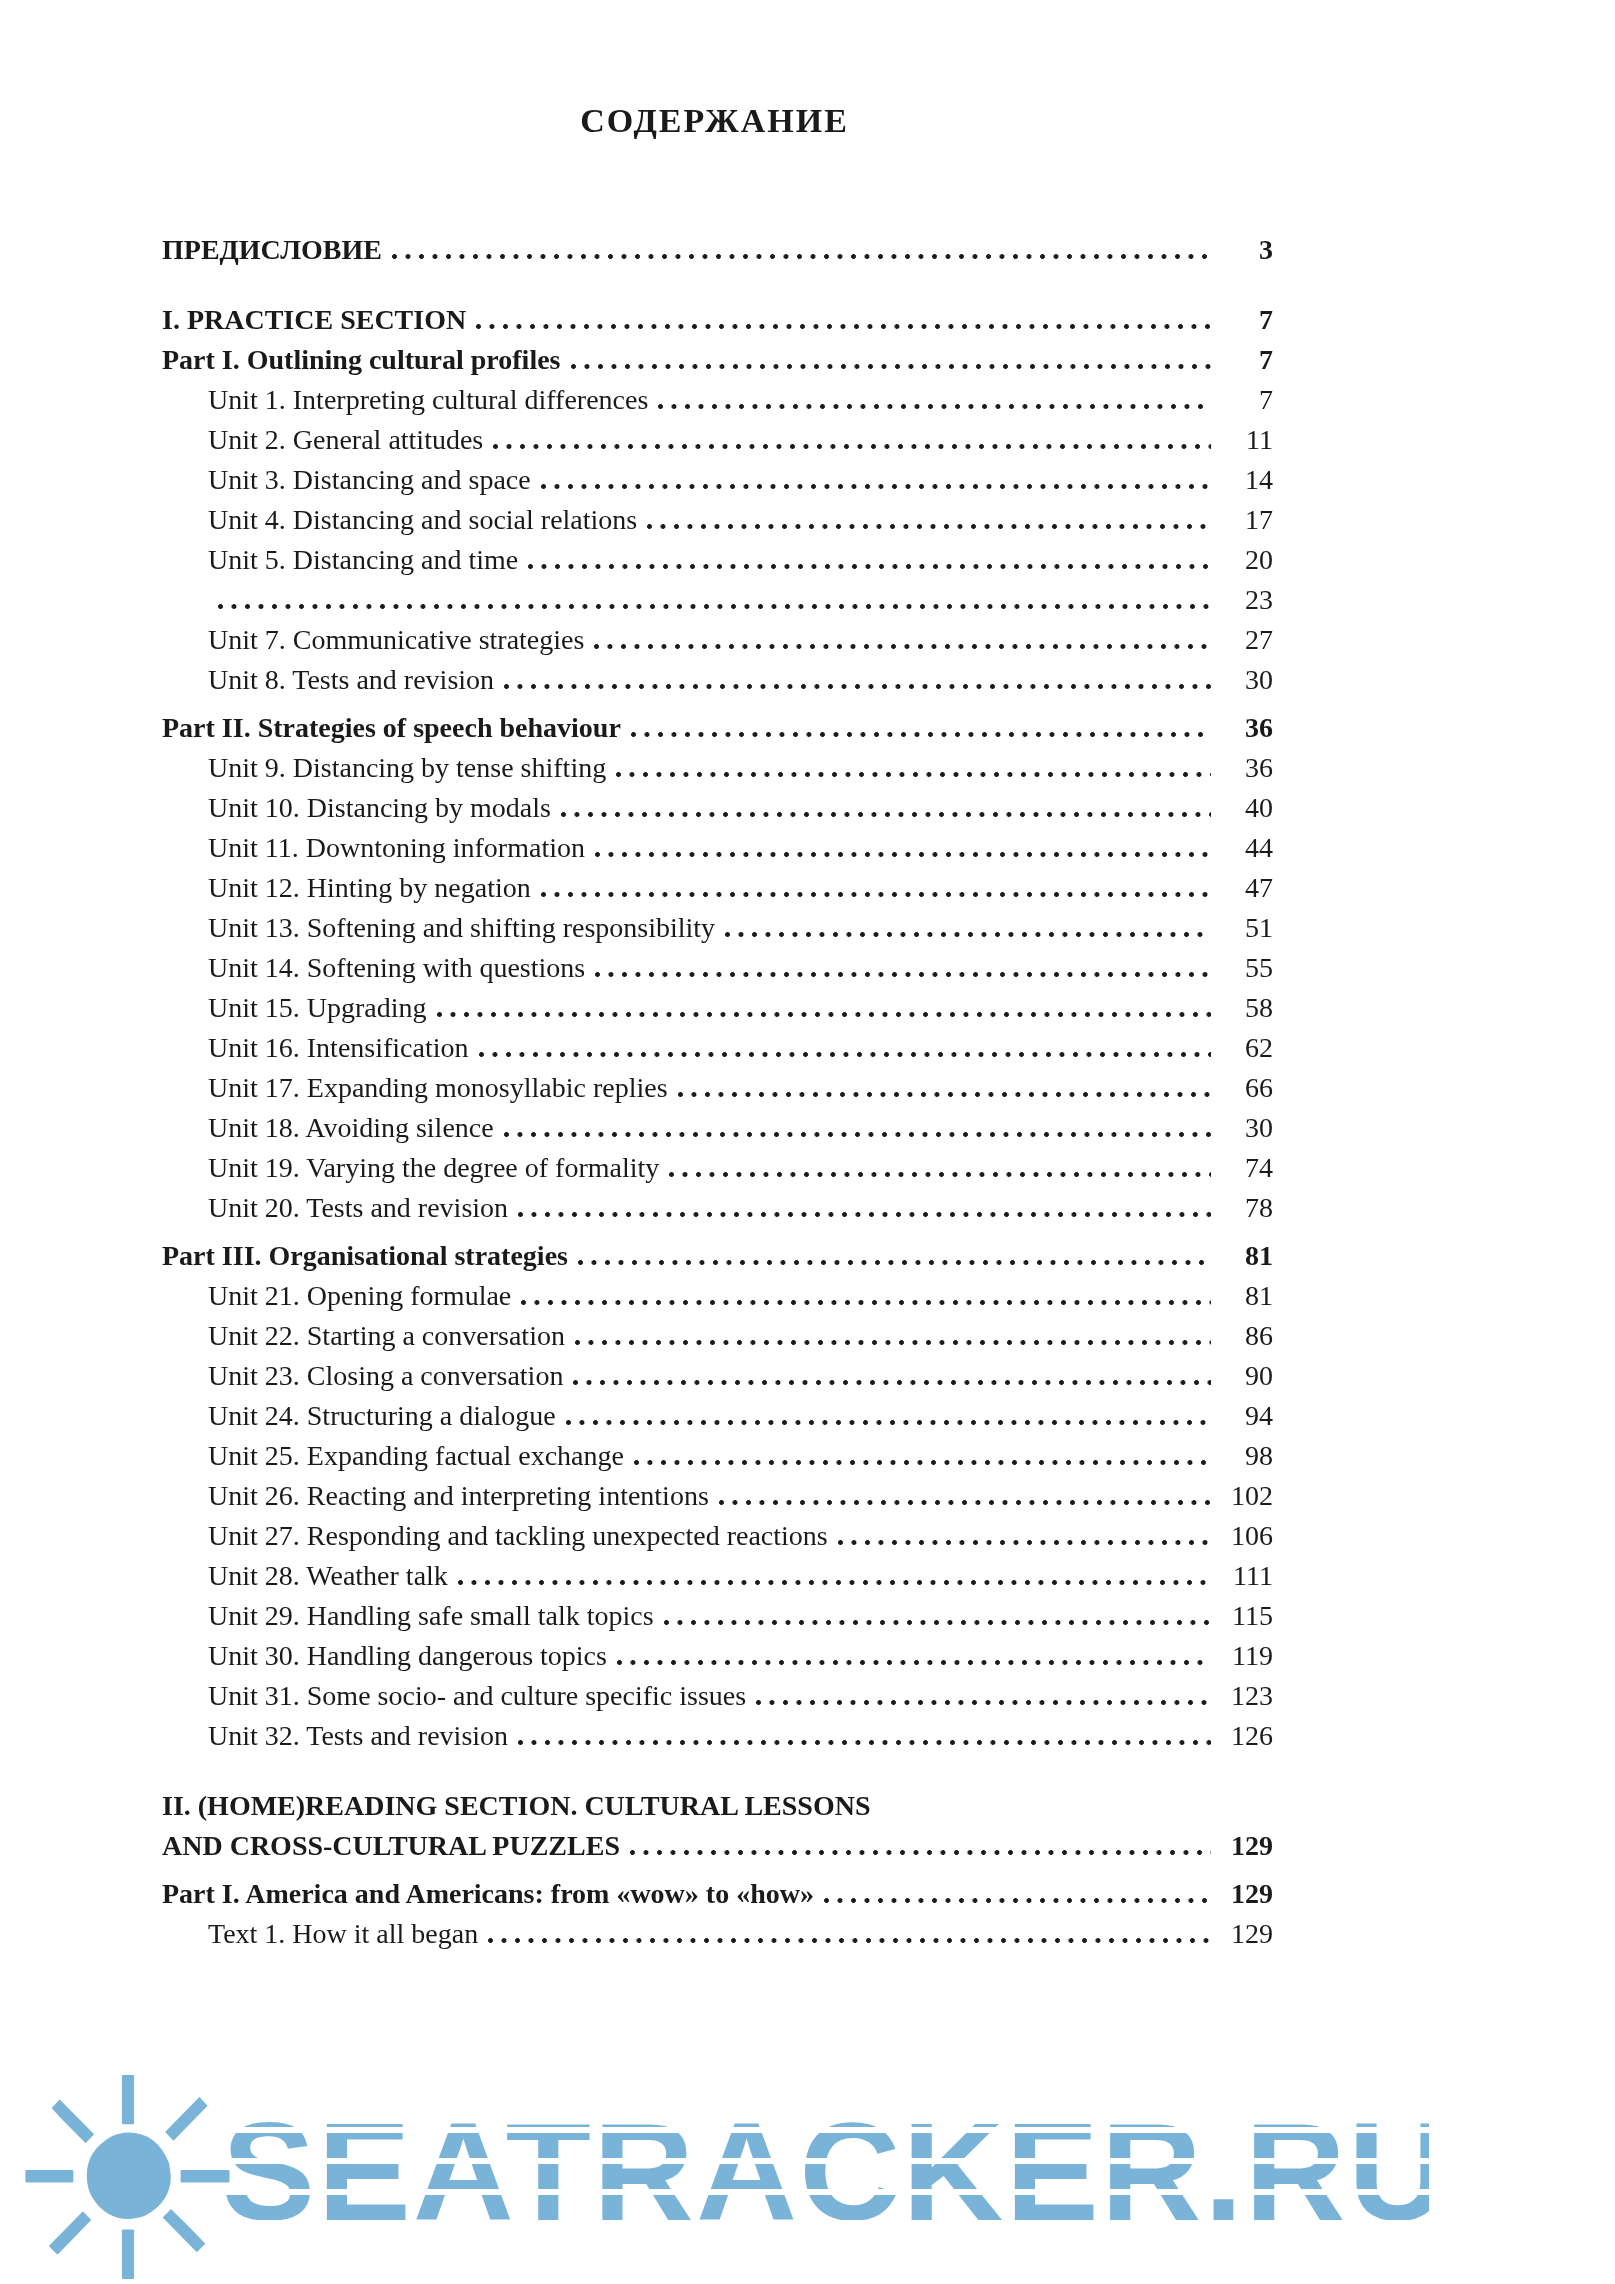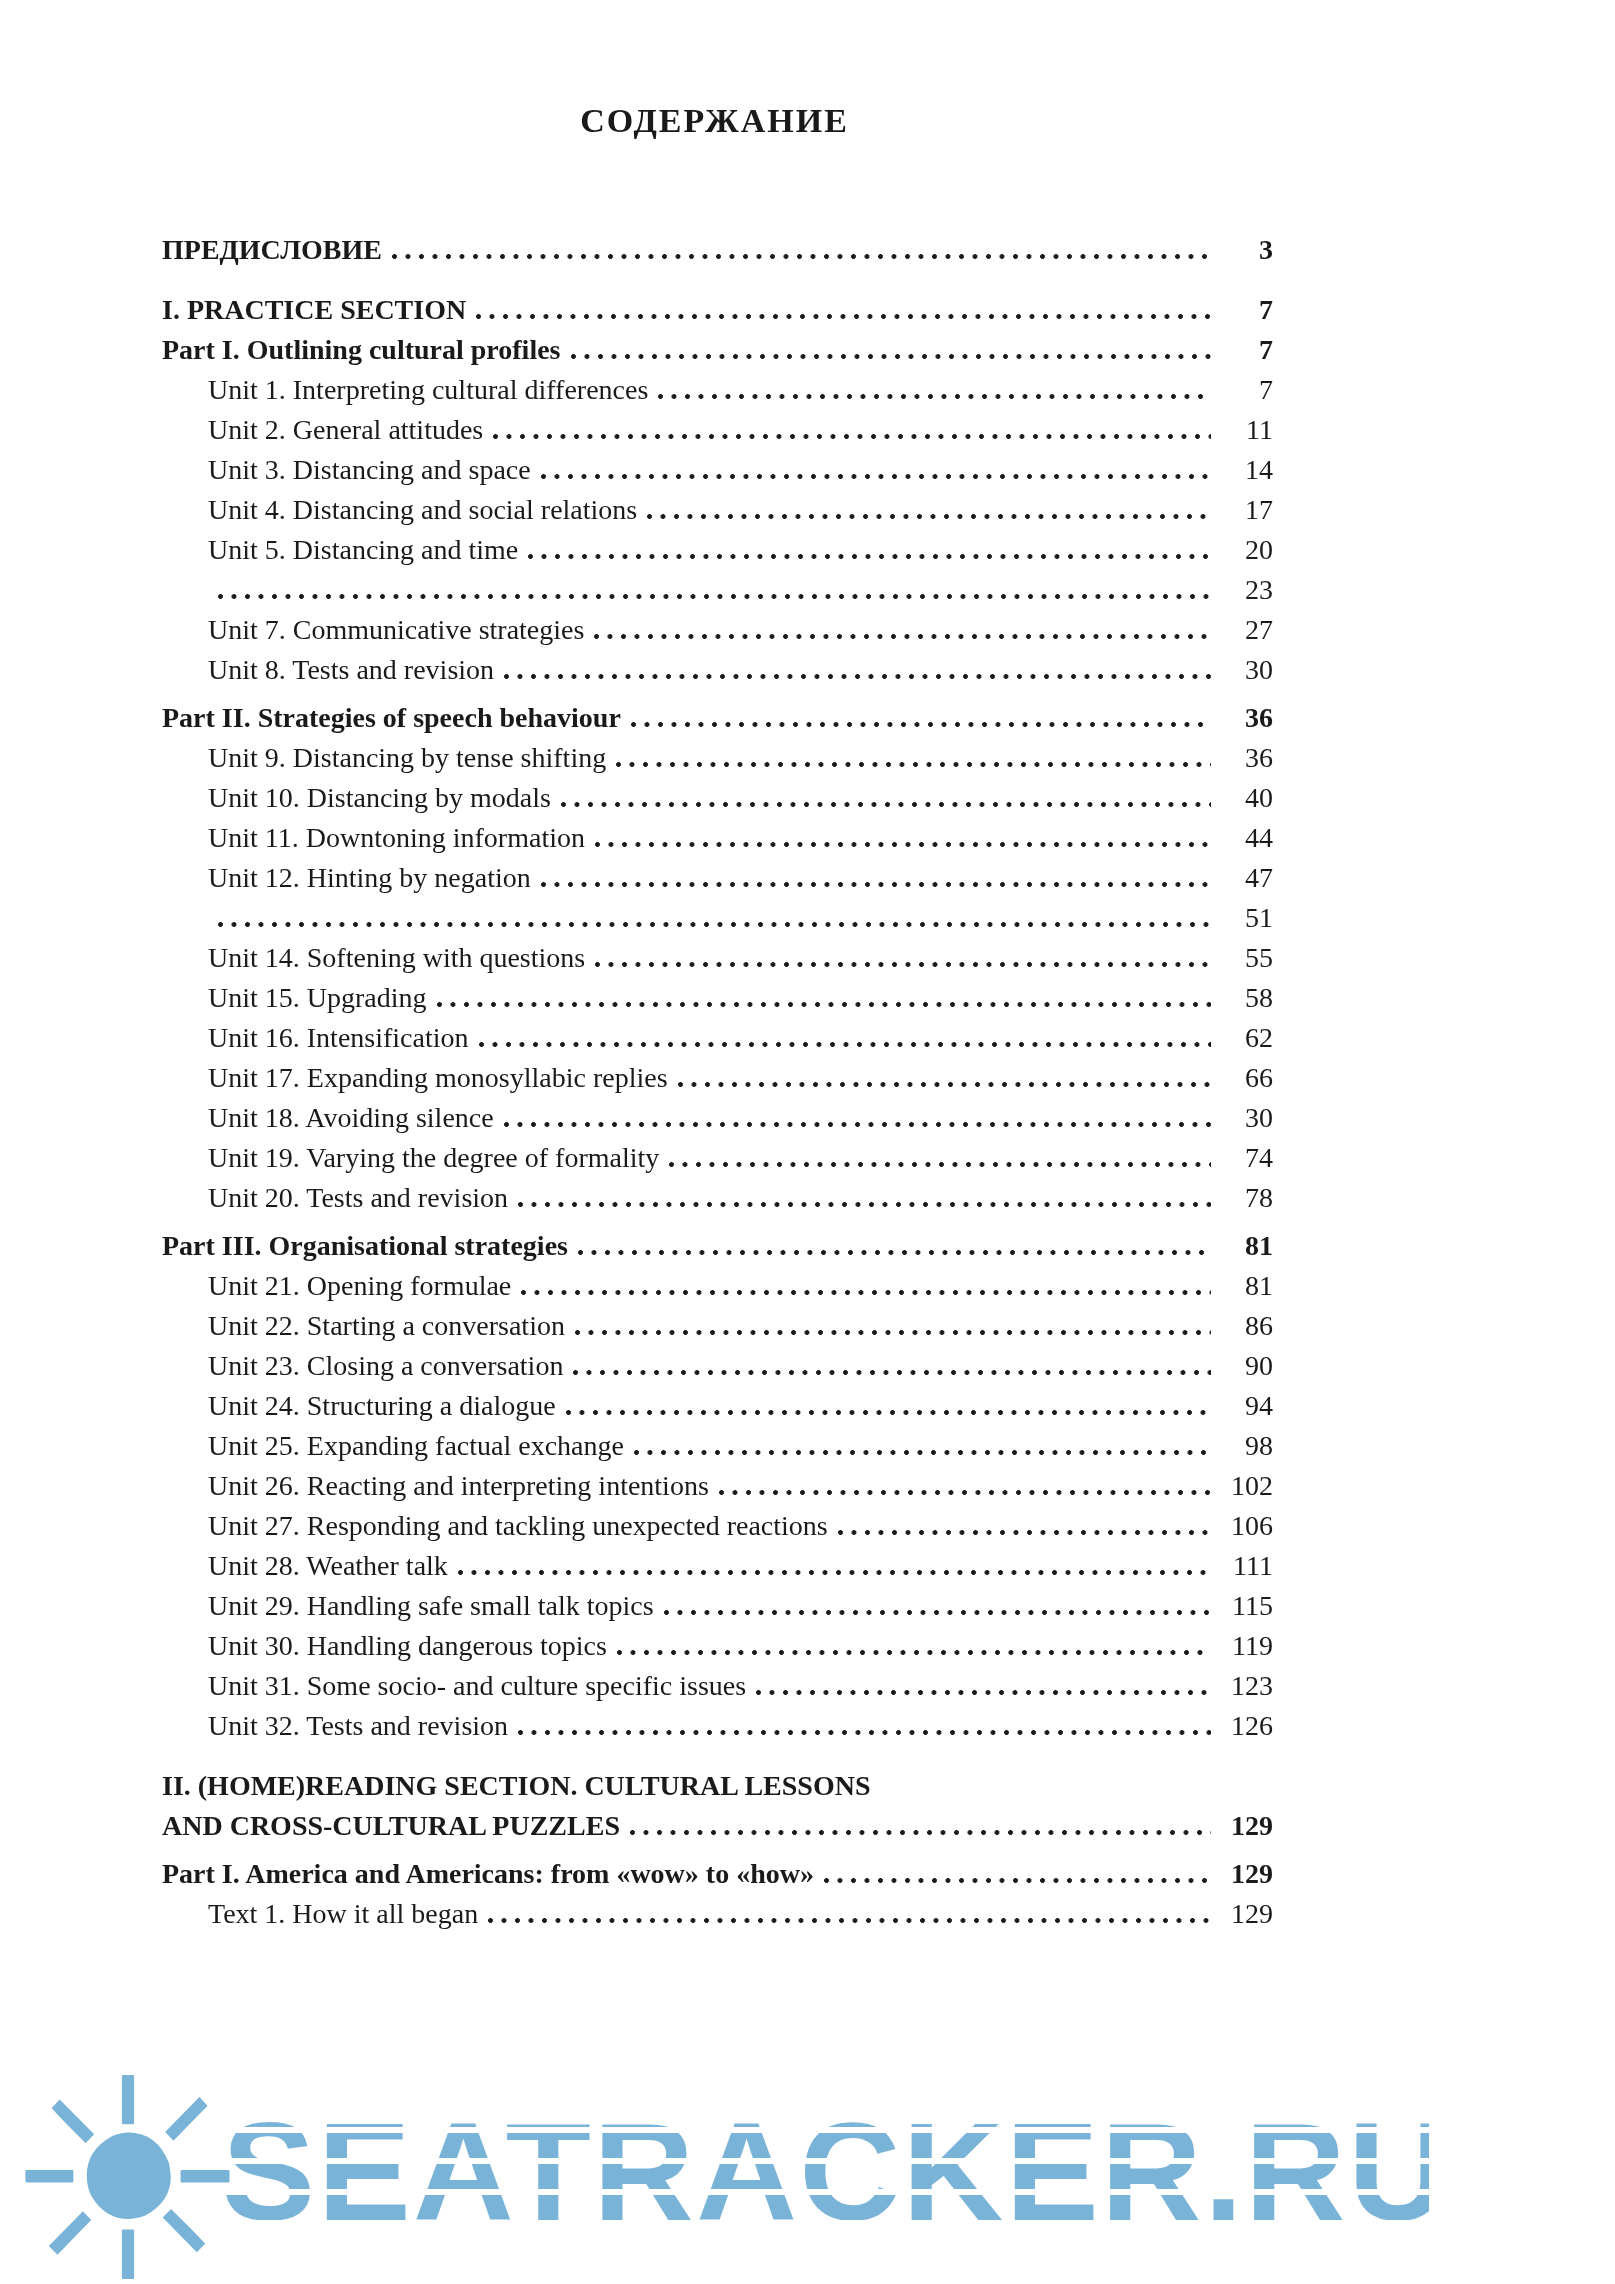--- a/index.html
+++ b/index.html
@@ -23,21 +23,21 @@
     margin: 90px 156px 0 162px;
     font-size: 28px;
   }
   .toc-row {
     display: flex;
     align-items: baseline;
     line-height: 40px;
   }
   .toc-row.h, .toc-row.part { font-weight: bold; }
   .toc-row.unit, .toc-row.text { padding-left: 46px; }
-  .toc-row.sp-lg { margin-top: 20px; }
+  .toc-row.sp-lg { margin-top: 30px; }
   .toc-row.sp-md { margin-top: 8px; }
   .toc-label { white-space: nowrap; }
   .toc-dots {
     flex: 1 1 auto;
     min-width: 22px;
     height: 5px;
     margin: 0 6px 0 10px;
     background-image: radial-gradient(circle at 2.5px 2.5px, #1a1a1a 2.1px, transparent 2.7px);
     background-size: 13.5px 5px;
     background-repeat: repeat-x;
@@ -167,20 +167,21 @@
         <span class="toc-label">Unit 11. Downtoning information</span>
         <span class="toc-dots"></span>
         <span class="toc-page">44</span>
       </div>
       <div class="toc-row unit">
         <span class="toc-label">Unit 12. Hinting by negation</span>
         <span class="toc-dots"></span>
         <span class="toc-page">47</span>
       </div>
       <div class="toc-row unit">
+        <span class="toc-label">Unit 13. Softening and shifting responsibility</span>
         <span class="toc-dots"></span>
         <span class="toc-page">51</span>
       </div>
       <div class="toc-row unit">
         <span class="toc-label">Unit 14. Softening with questions</span>
         <span class="toc-dots"></span>
         <span class="toc-page">55</span>
       </div>
       <div class="toc-row unit">
         <span class="toc-label">Unit 15. Upgrading</span>

